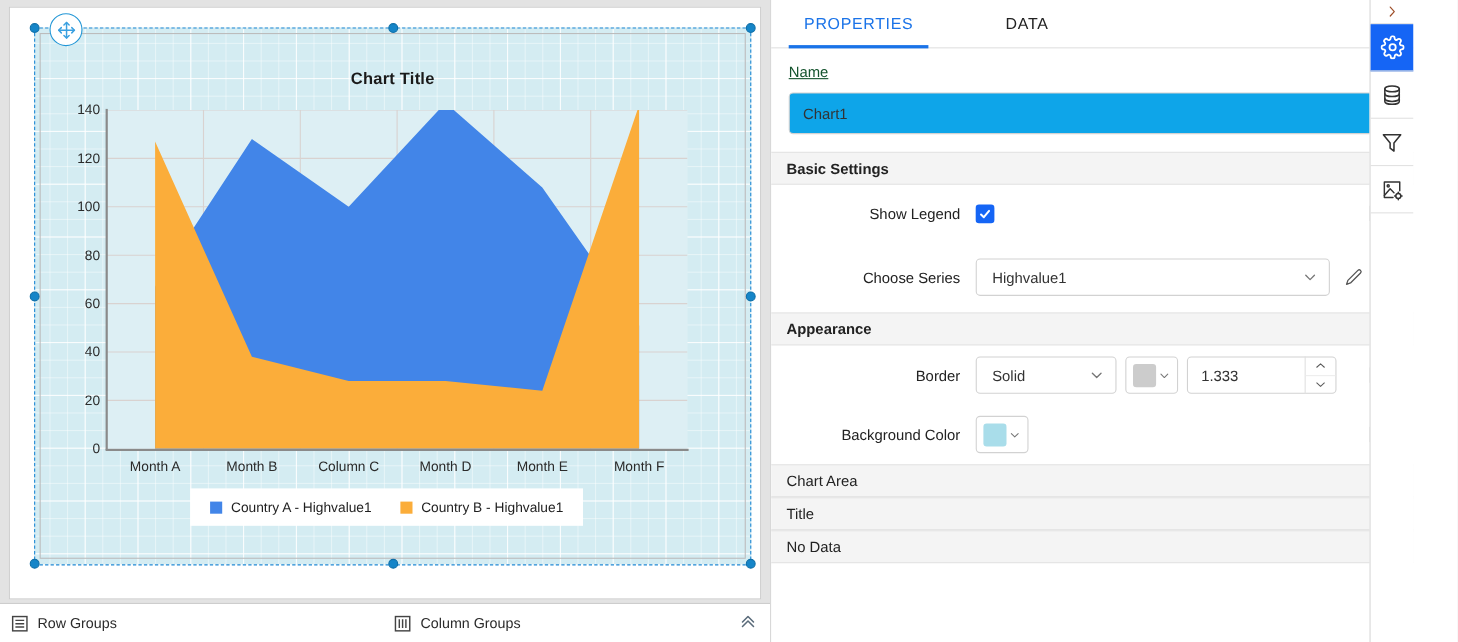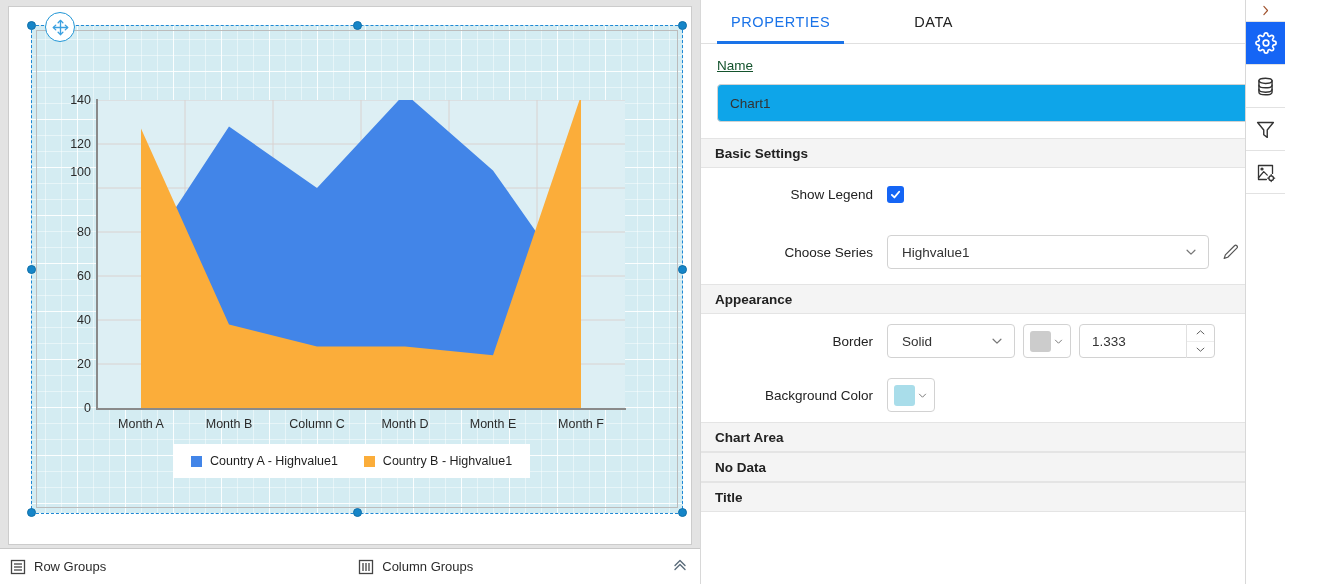--- a/index.html
+++ b/index.html
@@ -217,21 +217,21 @@
     font-size: 13.5px;
     font-weight: bold;
     color: #222;
     cursor: pointer;
     position: relative;
   }
   .section-header .toggle {
     position: absolute; right: 18px;
     font-size: 17px; color: #555; line-height: 1;
   }
-  .section-header.plain { font-weight: bold; }
+  .section-header.plain { font-weight: normal; }
 
   .row {
     display: flex;
     align-items: center;
     padding: 0 18px 0 0;
     position: relative;
   }
   .row-label {
     width: 186px;
     text-align: right;
@@ -340,20 +340,21 @@
 <body>
 
 <div id="app">
 
   <div class="designer">
     <div class="canvas-sheet">
 
       <div class="chart-widget">
         <div class="chart-inner-frame"></div>
 
+        <div class="chart-title">Chart Title</div>
 
         <div class="plot-area">
           <svg class="plot-svg" id="plot-svg" width="528" height="308">
               <line x1="0" y1="264" x2="528" y2="264" stroke="#d9d2d0" stroke-width="1"></line>
               <line x1="0" y1="220" x2="528" y2="220" stroke="#d9d2d0" stroke-width="1"></line>
               <line x1="0" y1="176" x2="528" y2="176" stroke="#d9d2d0" stroke-width="1"></line>
               <line x1="0" y1="132" x2="528" y2="132" stroke="#d9d2d0" stroke-width="1"></line>
               <line x1="0" y1="88" x2="528" y2="88" stroke="#d9d2d0" stroke-width="1"></line>
               <line x1="0" y1="44" x2="528" y2="44" stroke="#d9d2d0" stroke-width="1"></line>
               <line x1="0" y1="0" x2="528" y2="0" stroke="#d9d2d0" stroke-width="1"></line>
@@ -368,21 +369,21 @@
         </div>
         <div class="axis-line-y"></div>
         <div class="axis-line-x"></div>
 
         <div class="ytick-wrap" id="ytick-wrap">
             <div class="ytick" style="top: 308px;">0</div>
             <div class="ytick" style="top: 264px;">20</div>
             <div class="ytick" style="top: 220px;">40</div>
             <div class="ytick" style="top: 176px;">60</div>
             <div class="ytick" style="top: 132px;">80</div>
-            <div class="ytick" style="top: 72px;">100</div>
+            <div class="ytick" style="top: 88px;">100</div>
             <div class="ytick" style="top: 44px;">120</div>
             <div class="ytick" style="top: 0px;">140</div>
           </div>
         <div id="xtick-wrap">
             <div class="xtick" style="left: 110px;">Month A</div>
             <div class="xtick" style="left: 198px;">Month B</div>
             <div class="xtick" style="left: 286px;">Column C</div>
             <div class="xtick" style="left: 374px;">Month D</div>
             <div class="xtick" style="left: 462px;">Month E</div>
             <div class="xtick" style="left: 550px;">Month F</div>
@@ -544,25 +545,25 @@
             </svg>
         </div>
         <span class="cb-empty row-cb-right"></span>
       </div>
 
       <div class="section-header plain">
         <span>Chart Area</span>
         <span class="toggle">+</span>
       </div>
       <div class="section-header plain">
+        <span>Title</span>
+        <span class="toggle">+</span>
+      </div>
+      <div class="section-header plain">
         <span>No Data</span>
-        <span class="toggle">+</span>
-      </div>
-      <div class="section-header plain">
-        <span>Title</span>
         <span class="toggle">+</span>
       </div>
     </div>
 
     <div class="icon-rail">
       <div class="rail-item first">
         <svg width="13" height="13" viewBox="0 0 16 16" fill="none" stroke="#a0522d" stroke-width="1.4" stroke-linecap="round" stroke-linejoin="round">
           <polyline points="6,3 10.5,8 6,13"></polyline>
         </svg>
       </div>

